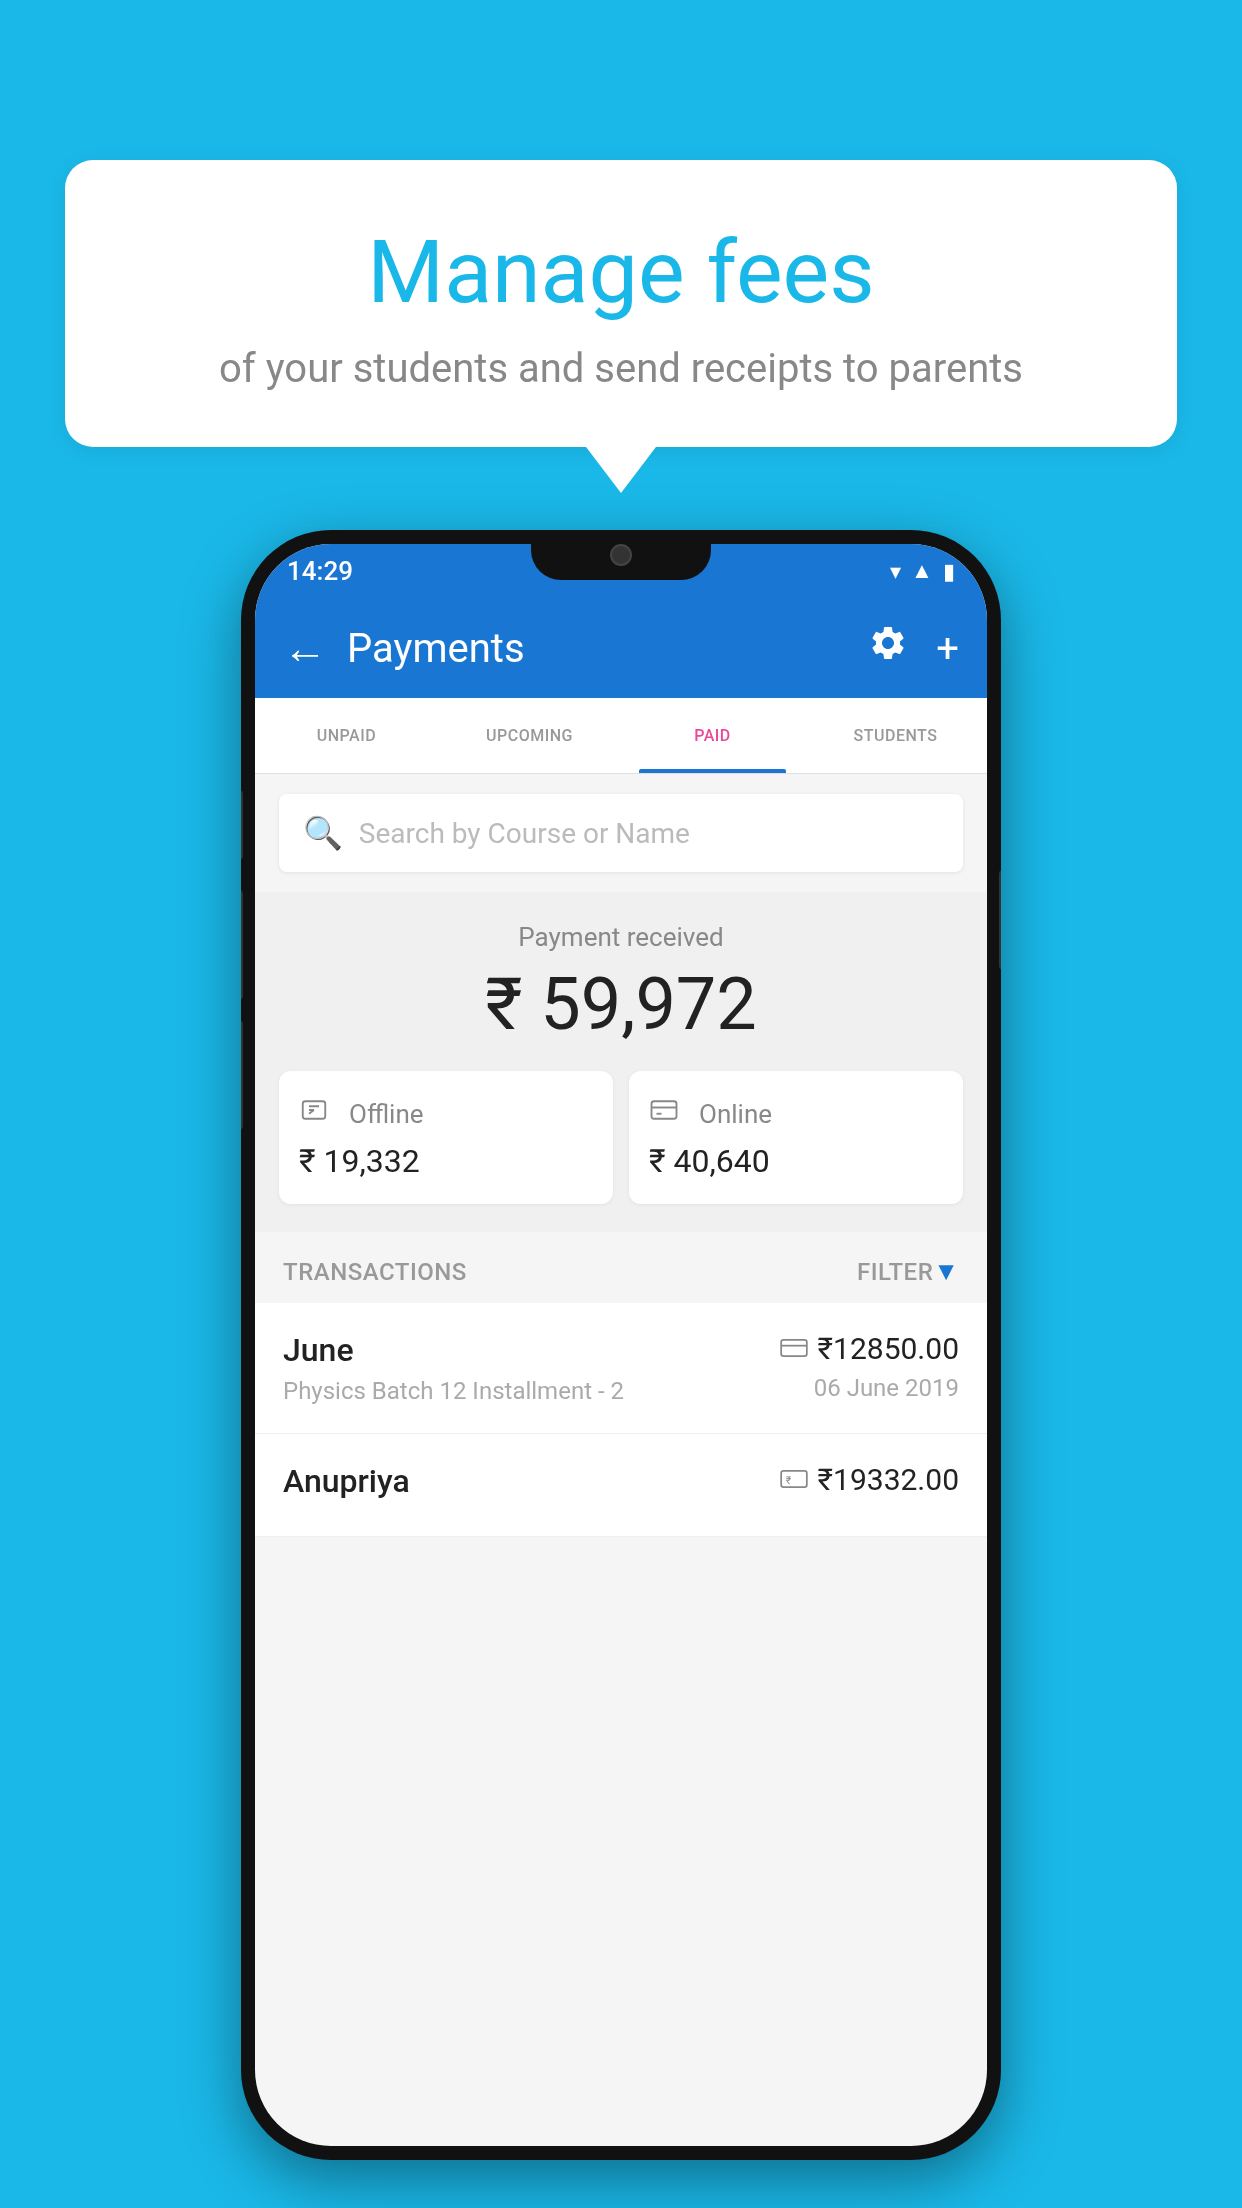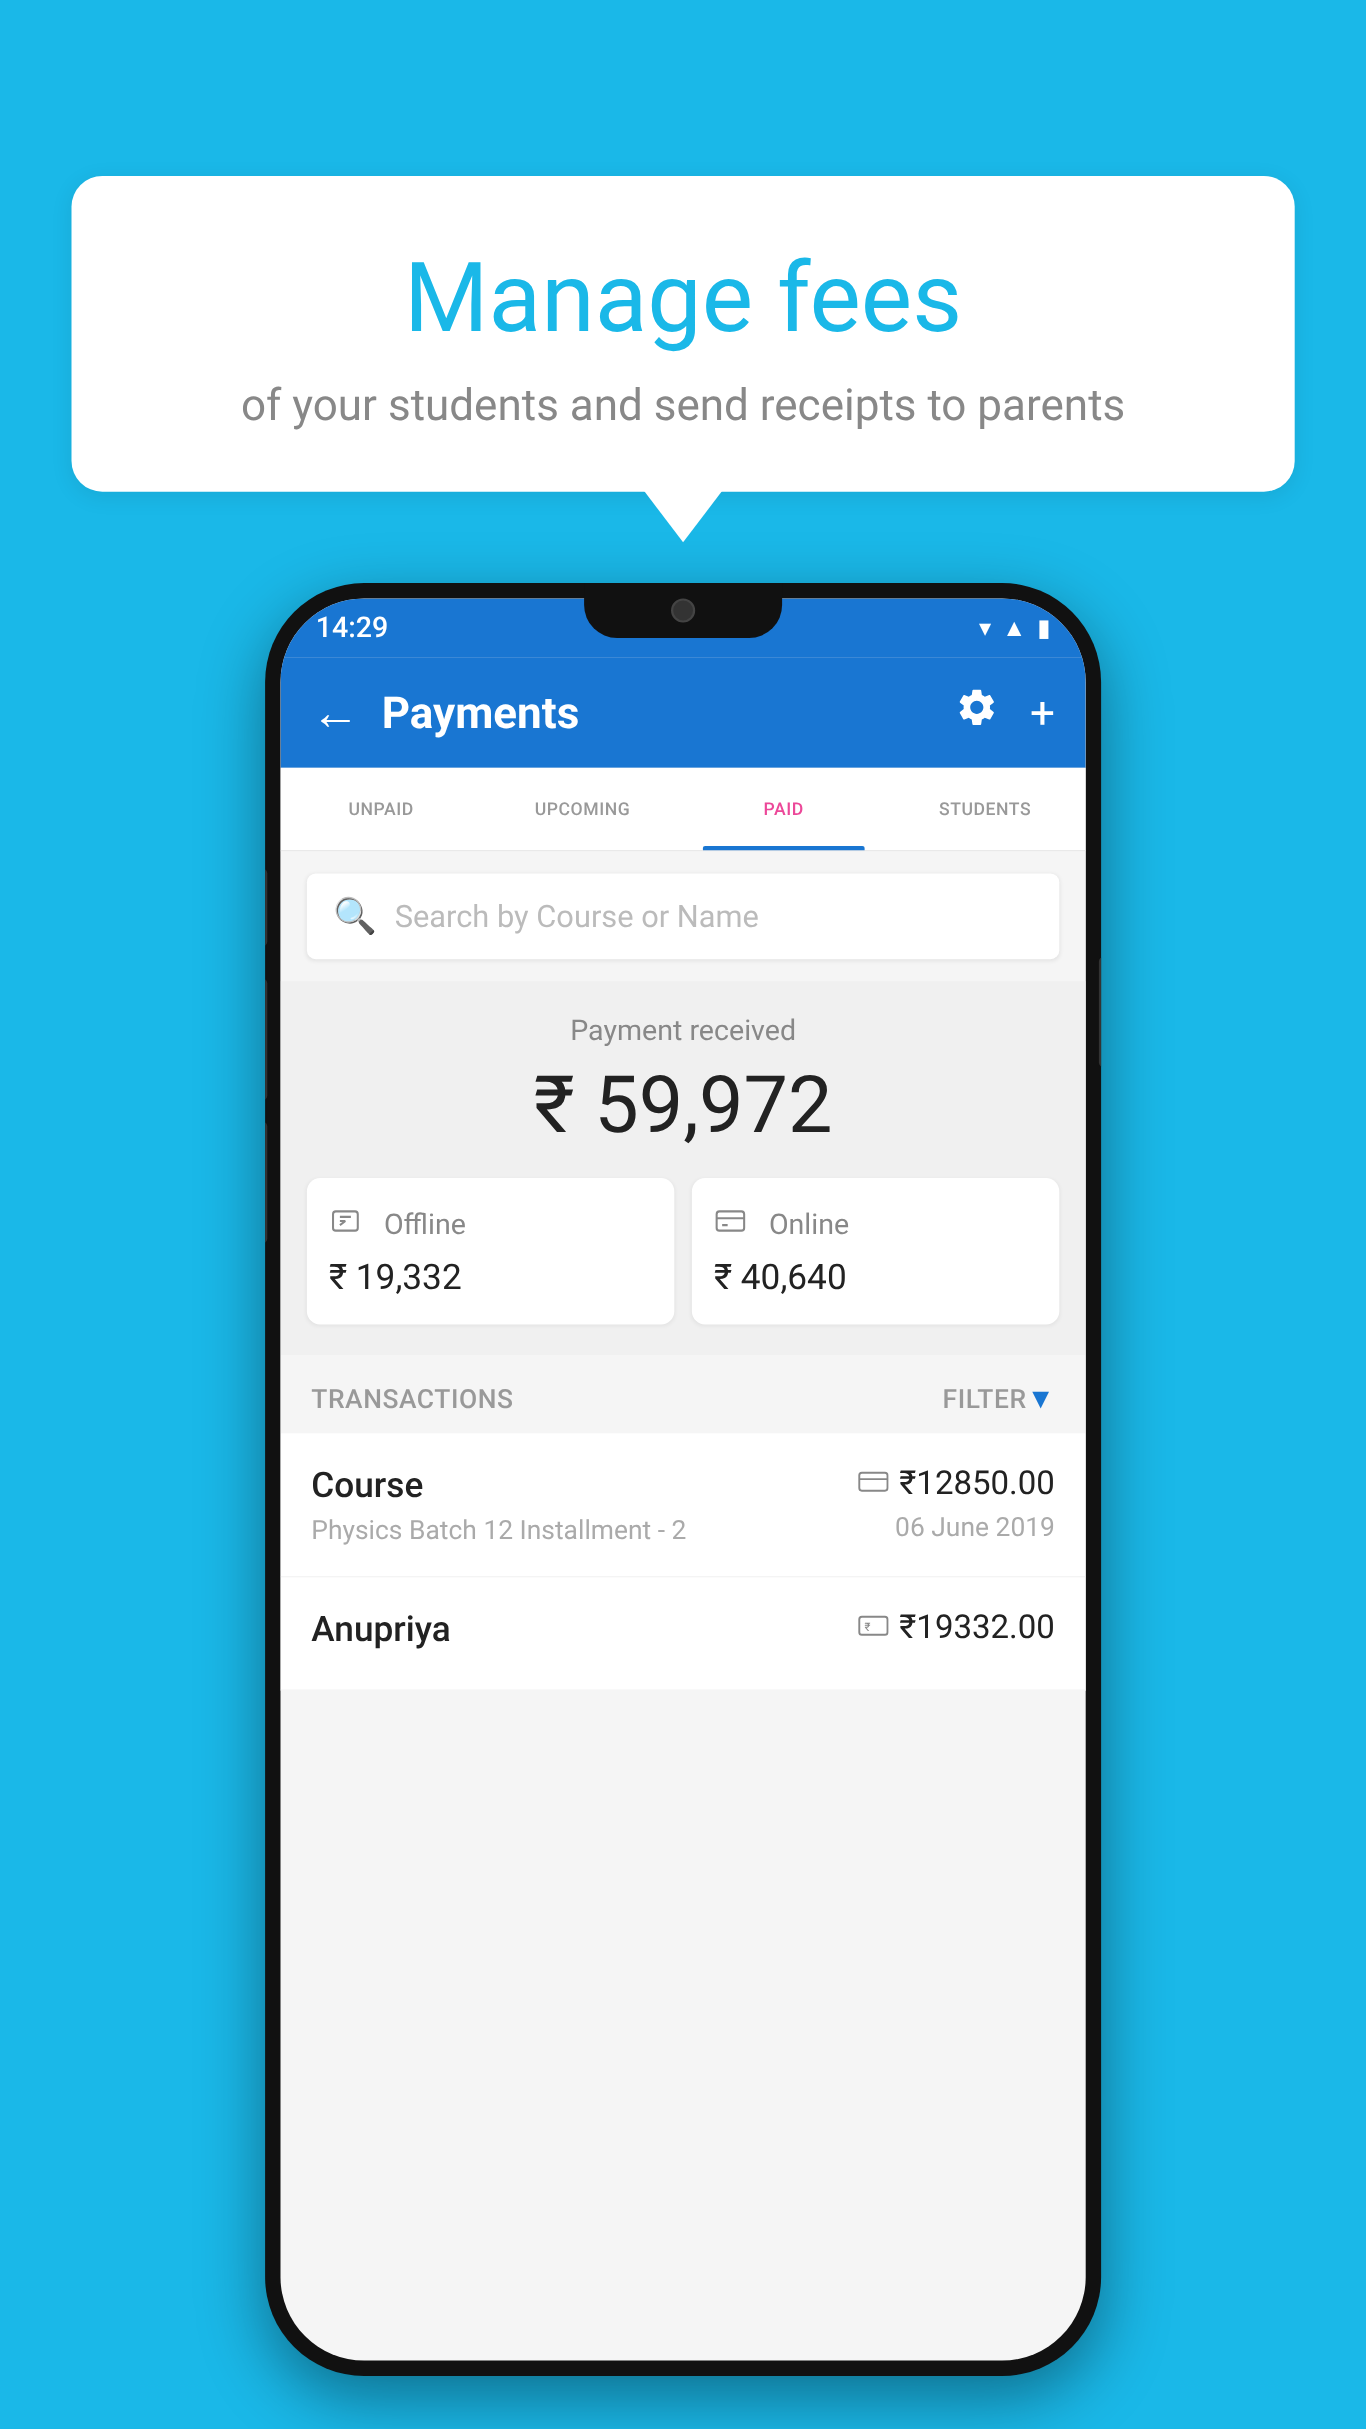--- a/index.html
+++ b/index.html
@@ -142,21 +142,21 @@
 
     .app-bar-back {
       color: white;
       font-size: 44px;
       cursor: pointer;
     }
 
     .app-bar-title {
       color: white;
       font-size: 40px;
-      font-weight: 700;
+      font-weight: 400;
       flex: 1;
     }
 
     .app-bar-actions {
       display: flex;
       align-items: center;
       gap: 28px;
     }
 
     .app-bar-icon {
@@ -512,21 +512,21 @@
       <div class="transactions-header">
         <span class="transactions-label">TRANSACTIONS</span>
         <div class="filter-button">
           <span class="filter-label">FILTER</span>
           <span class="filter-icon">▼</span>
         </div>
       </div>
 
       <div class="transaction-row">
         <div class="transaction-left">
-          <div class="transaction-name">Course</div>
+          <div class="transaction-name">June</div>
           <div class="transaction-detail">Physics Batch 12 Installment - 2</div>
         </div>
         <div class="transaction-right">
           <div class="transaction-amount-row">
             <span class="transaction-payment-icon">
               <svg width="28" height="20" viewBox="0 0 24 16" fill="none" stroke="#888" stroke-width="1.5">
                 <rect x="1" y="1" width="22" height="14" rx="2"></rect>
                 <line x1="1" y1="6" x2="23" y2="6"></line>
               </svg>
             </span>

